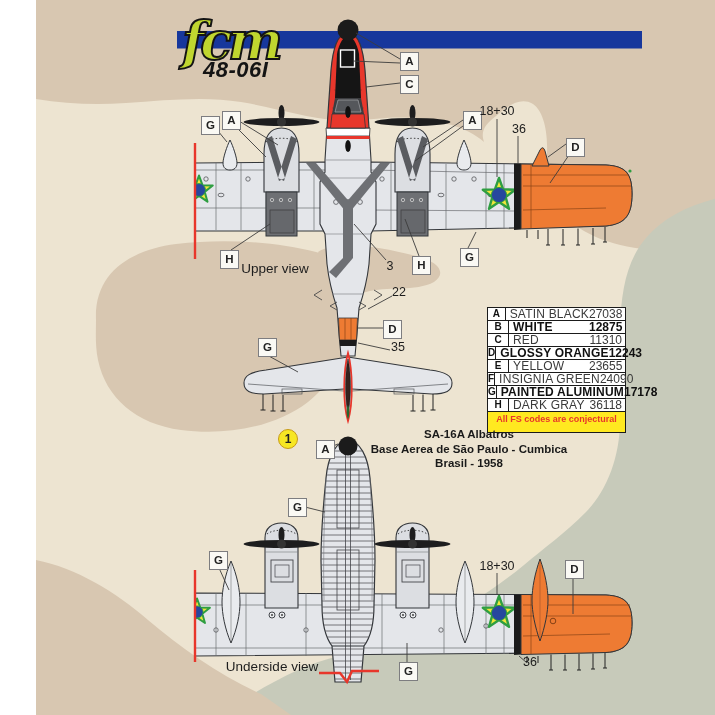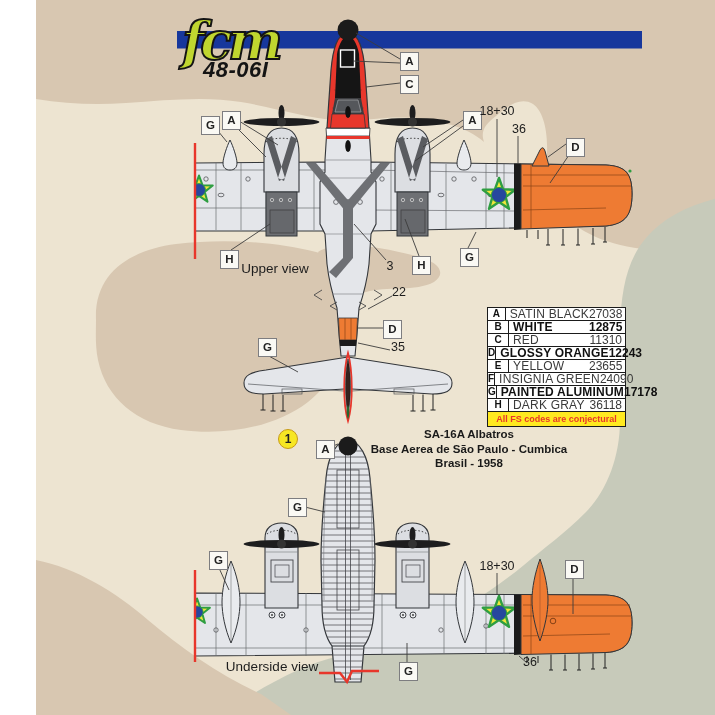--- a/index.html
+++ b/index.html
@@ -17,21 +17,21 @@
   .view-caption{position:absolute;z-index:4;transform:translate(-50%,-50%);font:13.5px "Liberation Sans",sans-serif;color:#1d1d1d;white-space:nowrap;}
   #scheme-circle{position:absolute;z-index:4;left:252px;top:439px;width:18px;height:18px;transform:translate(-50%,-50%);
                  background:#F7E723;border:1.5px solid #C79A18;border-radius:50%;
                  font:bold 12px/18px "Liberation Sans",sans-serif;color:#222;text-align:center;}
   #fs-table{position:absolute;z-index:4;left:451px;top:307px;width:137px;border:1.5px solid #1b1b1b;background:#fff;}
   .fs-row{display:flex;height:12px;border-bottom:1px solid #1b1b1b;align-items:stretch;}
   .fs-code{width:20px;border-right:1px solid #1b1b1b;font-weight:bold;font-size:10px;line-height:12px;text-align:center;color:#111;}
   .fs-name{flex:1;font-size:12px;line-height:12px;padding-left:4px;color:#3a3a3a;letter-spacing:0.2px;white-space:nowrap;}
   .fs-val{width:33px;font-size:12px;line-height:12px;text-align:right;padding-right:3px;color:#3a3a3a;}
   .fs-row.b .fs-name,.fs-row.b .fs-val{font-weight:bold;color:#101010;}
-  #fs-footnote{height:14px;background:#FFE920;color:#E8362B;font:bold 9px/14px "Liberation Sans",sans-serif;text-align:center;}
+  #fs-footnote{height:20px;background:#FFE920;color:#E8362B;font:bold 9px/14px "Liberation Sans",sans-serif;text-align:center;}
   #subject{position:absolute;z-index:4;left:433px;top:427px;transform:translateX(-50%);text-align:center;
            font:bold 11.5px/14.5px "Liberation Sans",sans-serif;color:#1a1a1a;white-space:nowrap;}
 </style>
 </head>
 <body>
 
 <div id="sheet">
 
   <svg id="camo" width="715" height="715" viewBox="0 0 715 715">
     <rect width="715" height="715" fill="#EDE4D1"></rect>

